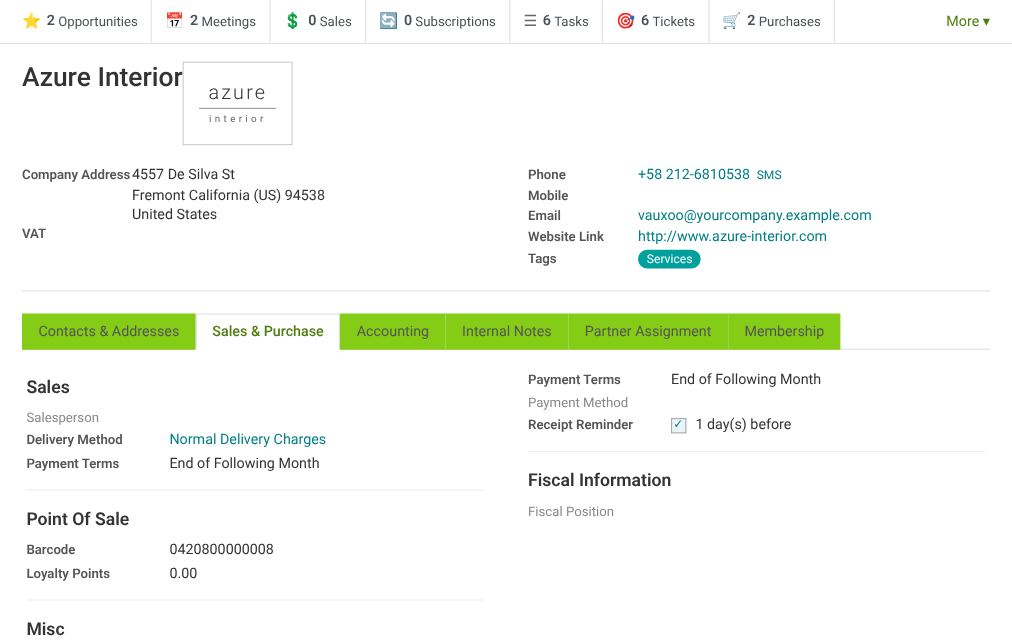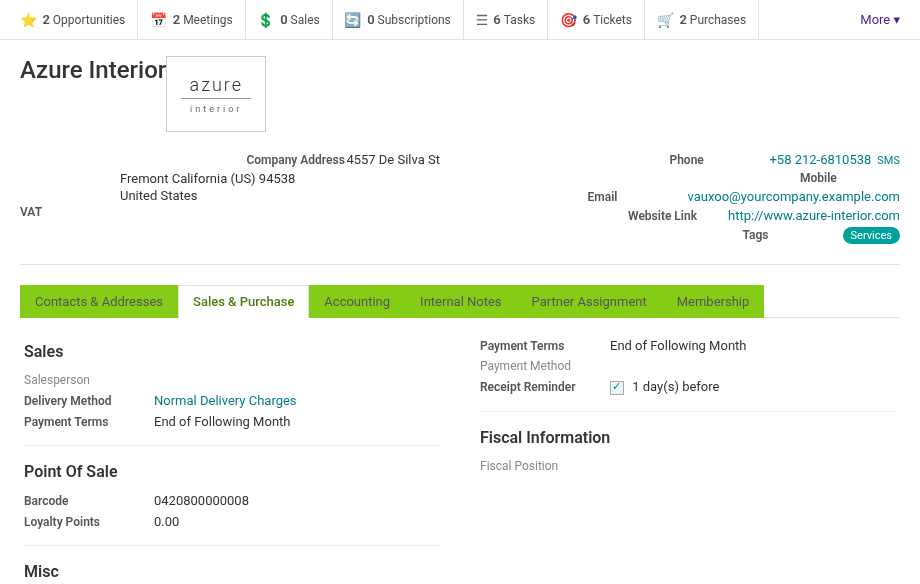--- a/index.html
+++ b/index.html
@@ -28,21 +28,21 @@
     .nav-item .nav-icon { margin-right: 5px; font-size: 14px; color: #666; }
     .nav-item .nav-count { font-weight: 600; font-size: 13px; }
     .nav-more {
       margin-left: auto;
       padding: 0 12px;
       height: 100%;
       display: flex;
       align-items: center;
       cursor: pointer;
       font-size: 13px;
-      color: #4c1d95;
+      color: #4d7c0f;
     }
 
     
     .main-content { padding: 16px 20px; }
 
     
     .company-header {
       display: flex;
       align-items: flex-start;
       margin-bottom: 20px;
@@ -74,21 +74,20 @@
       margin-bottom: 20px;
       padding-bottom: 16px;
       border-bottom: 1px solid #dee2e6;
     }
     .info-left { flex: 1; }
     .info-right { flex: 1; }
     .info-row {
       display: flex;
       align-items: baseline;
       margin-bottom: 4px;
-      justify-content: flex-end;
     }
     .info-label {
       font-weight: 600;
       font-size: 12px;
       color: #555;
       width: 100px;
       flex-shrink: 0;
     }
     .info-value { font-size: 13px; color: #333; }
     .info-value.link { color: #017e84; text-decoration: none; cursor: pointer; }

